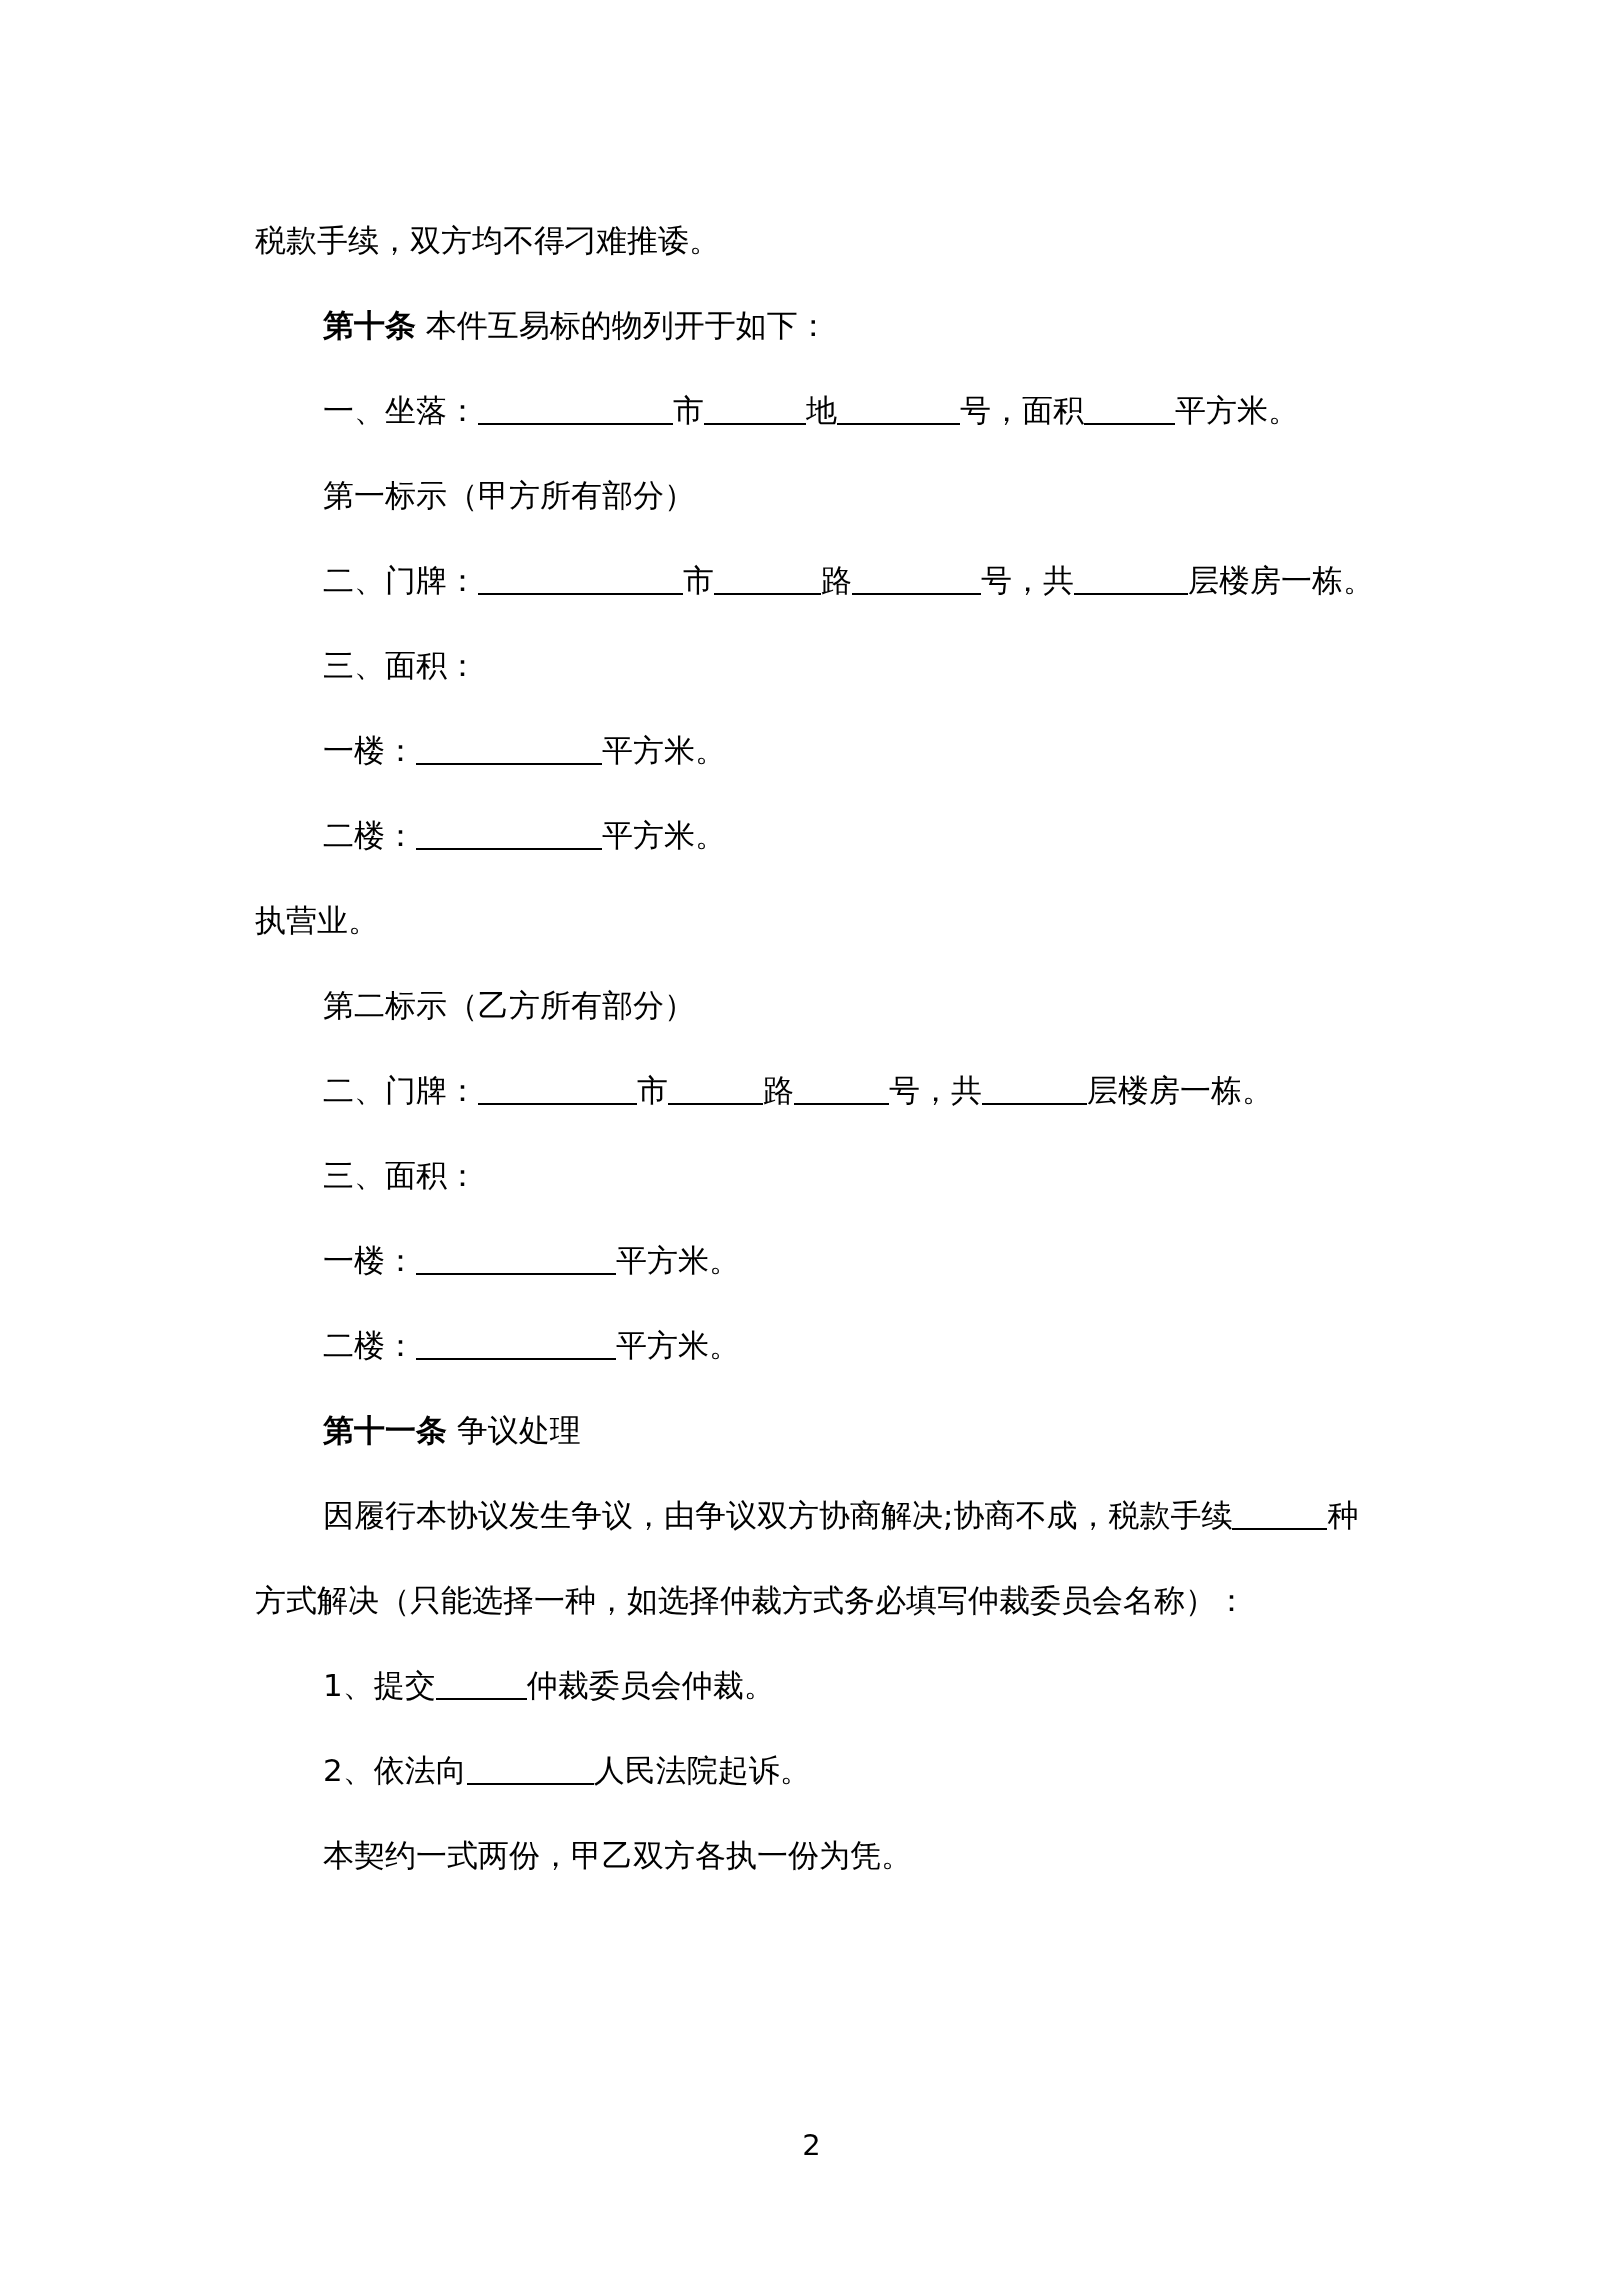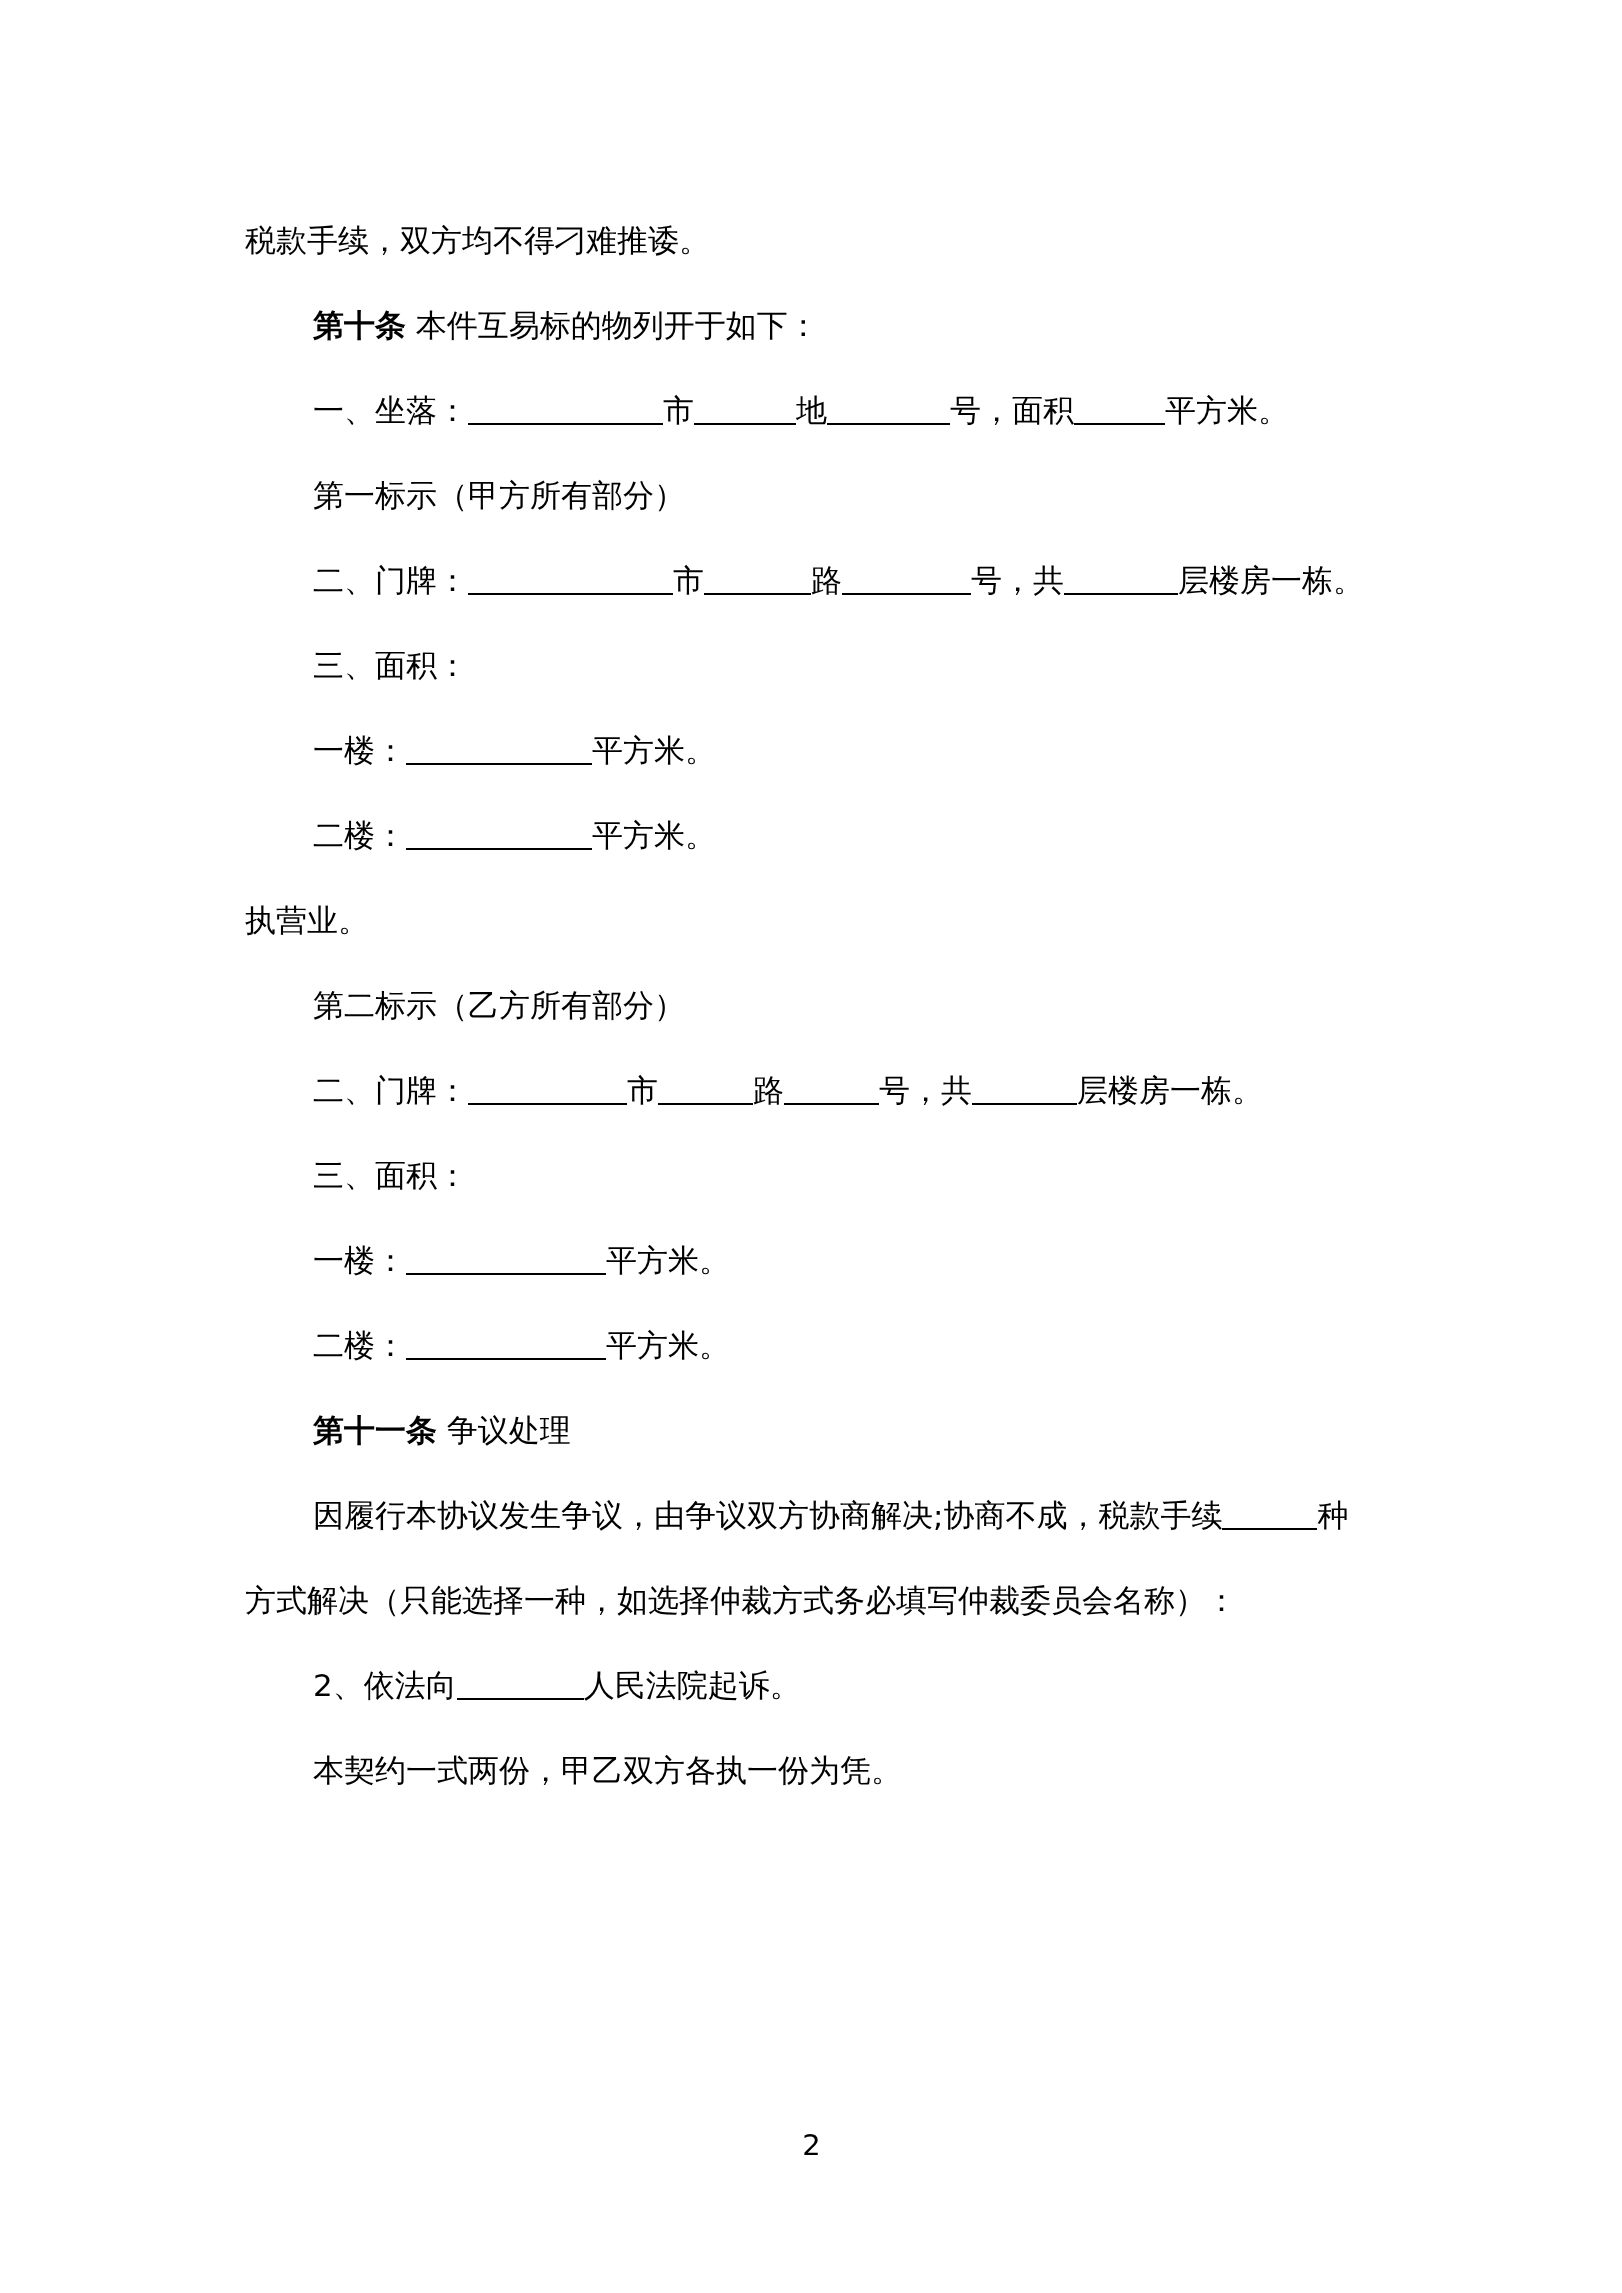--- a/index.html
+++ b/index.html
@@ -11,21 +11,21 @@
     position: relative;
     width: 1623px;
     height: 2294px;
     background: #ffffff;
     color: #000000;
     font-family: "DejaVu Sans", "Liberation Sans", sans-serif;
     overflow: hidden;
   }
   .doc {
     position: absolute;
-    left: 245px;
+    left: 255px;
     top: 198px;
     width: 1146px;
   }
   .line {
     height: 85px;
     line-height: 85px;
     font-size: 31px;
     white-space: nowrap;
   }
   .line.indent {
@@ -66,18 +66,19 @@
       <div class="line indent"><span class="run">二楼：</span><span class="blank" style="width: 186px;"></span><span class="run">平方米。</span></div>
       <div class="line"><span class="run">执营业。</span></div>
       <div class="line indent"><span class="run">第二标示（乙方所有部分）</span></div>
       <div class="line indent"><span class="run">二、门牌：</span><span class="blank" style="width: 159px;"></span><span class="run">市</span><span class="blank" style="width: 95px;"></span><span class="run">路</span><span class="blank" style="width: 95px;"></span><span class="run">号，共</span><span class="blank" style="width: 105px;"></span><span class="run">层楼房一栋。</span></div>
       <div class="line indent"><span class="run">三、面积：</span></div>
       <div class="line indent"><span class="run">一楼：</span><span class="blank" style="width: 200px;"></span><span class="run">平方米。</span></div>
       <div class="line indent"><span class="run">二楼：</span><span class="blank" style="width: 200px;"></span><span class="run">平方米。</span></div>
       <div class="line indent"><span class="run bold">第十一条</span><span class="run"> 争议处理</span></div>
       <div class="line indent"><span class="run">因履行本协议发生争议，由争议双方协商解决;协商不成，税款手续</span><span class="blank" style="width: 95px;"></span><span class="run">种</span></div>
       <div class="line"><span class="run">方式解决（只能选择一种，如选择仲裁方式务必填写仲裁委员会名称）：</span></div>
+      <div class="line indent"><span class="run">1、提交</span><span class="blank" style="width: 91px;"></span><span class="run">仲裁委员会仲裁。</span></div>
       <div class="line indent"><span class="run">2、依法向</span><span class="blank" style="width: 127px;"></span><span class="run">人民法院起诉。</span></div>
       <div class="line indent"><span class="run">本契约一式两份，甲乙双方各执一份为凭。</span></div>
     </div>
   <div class="page-number">2</div>
 </div>
 
 
 </body></html>

